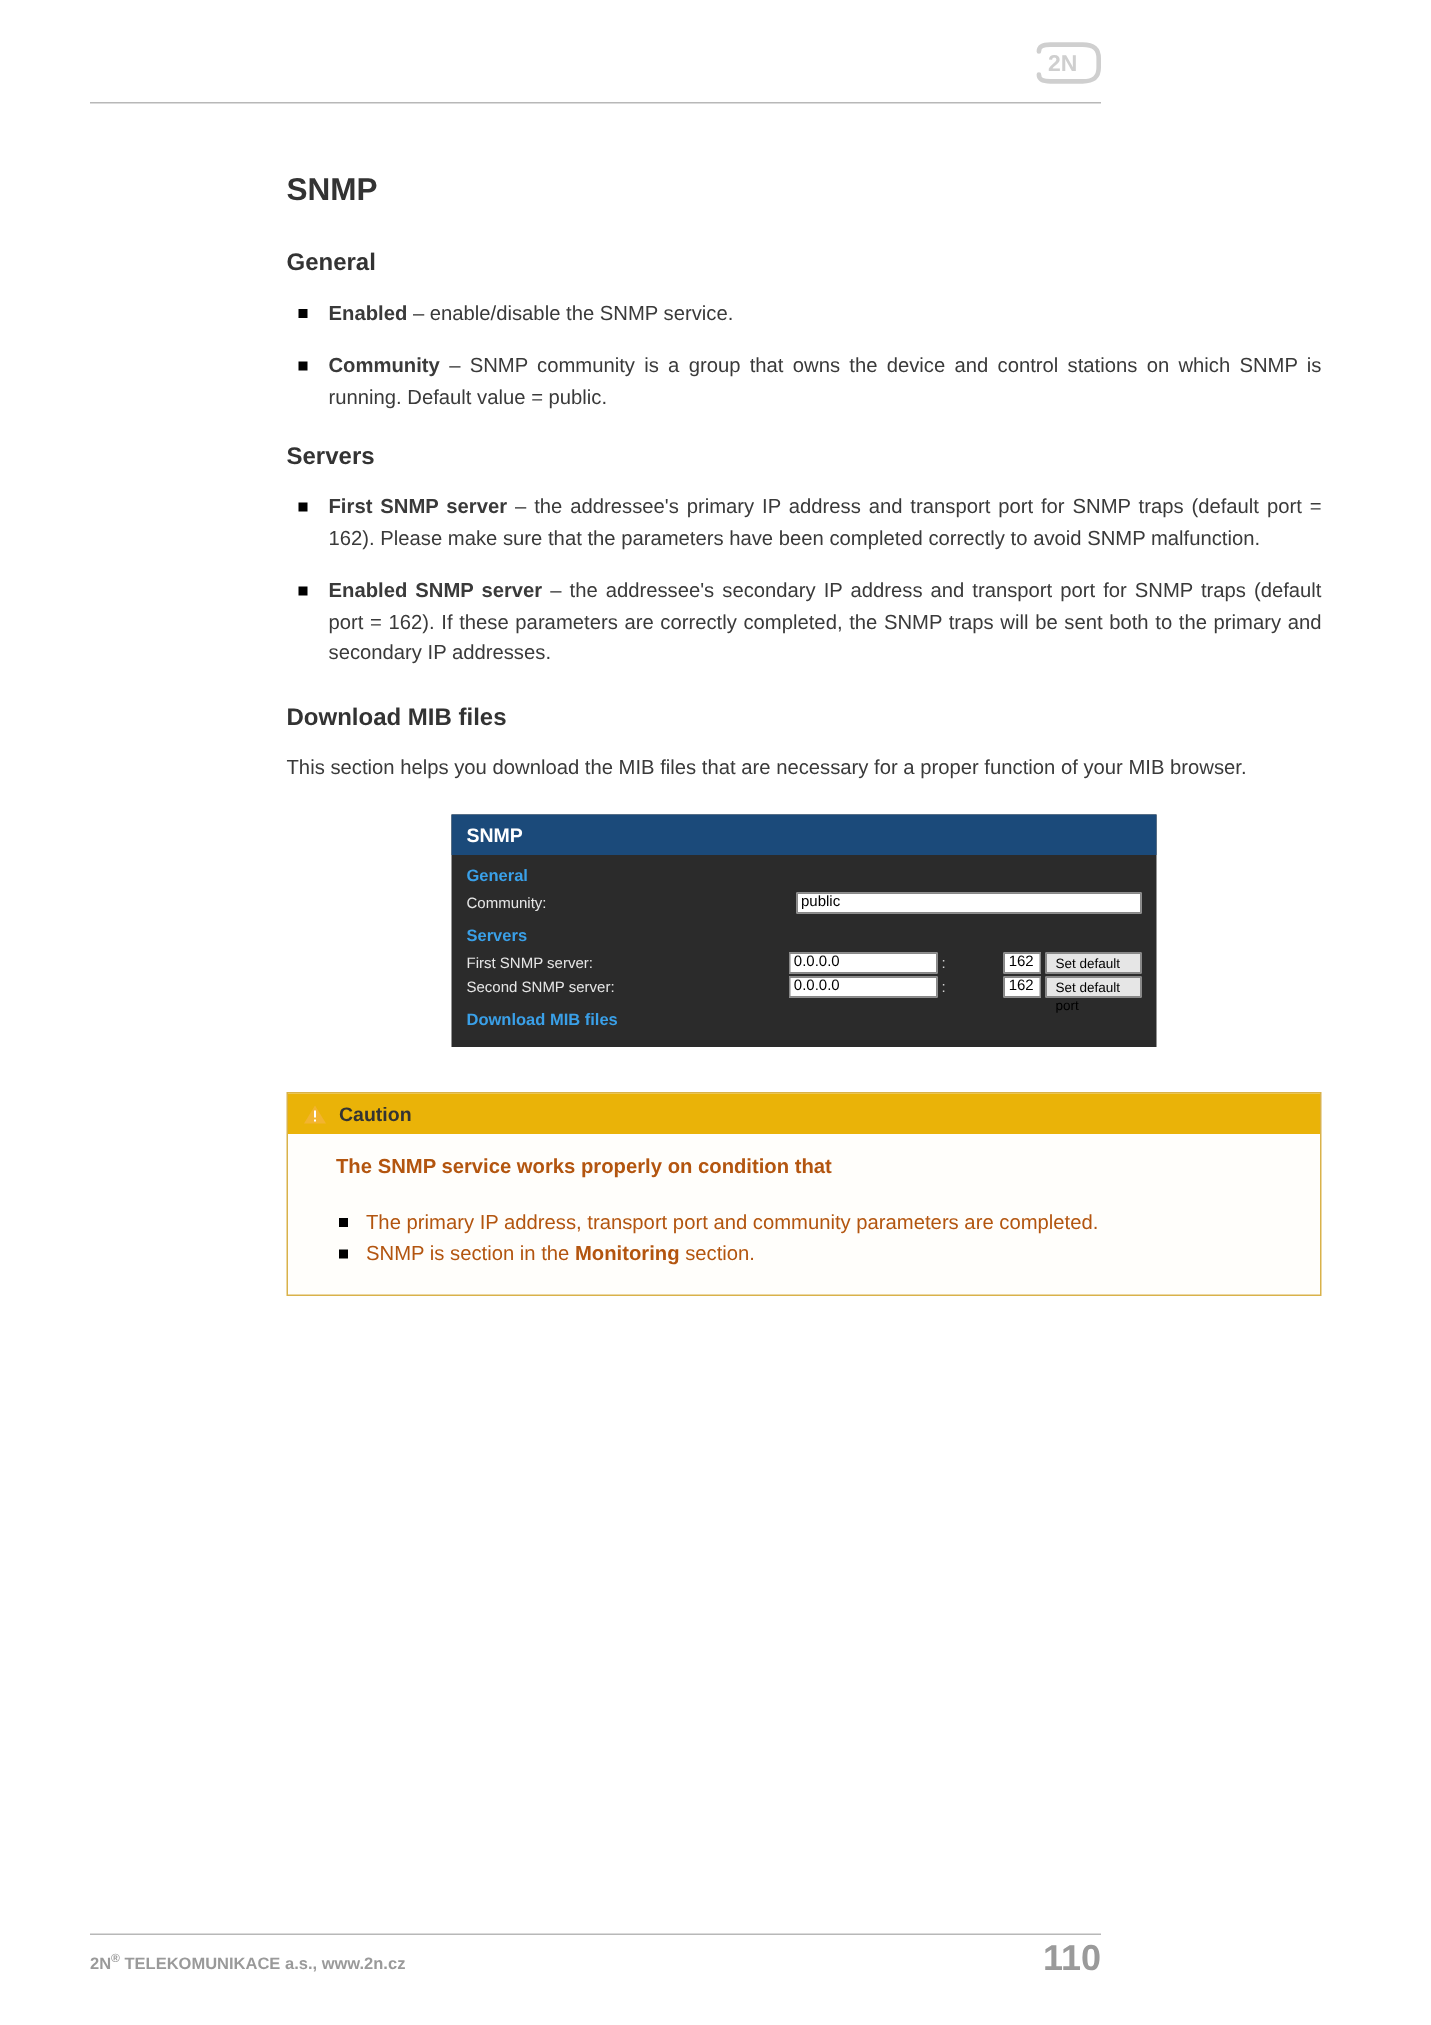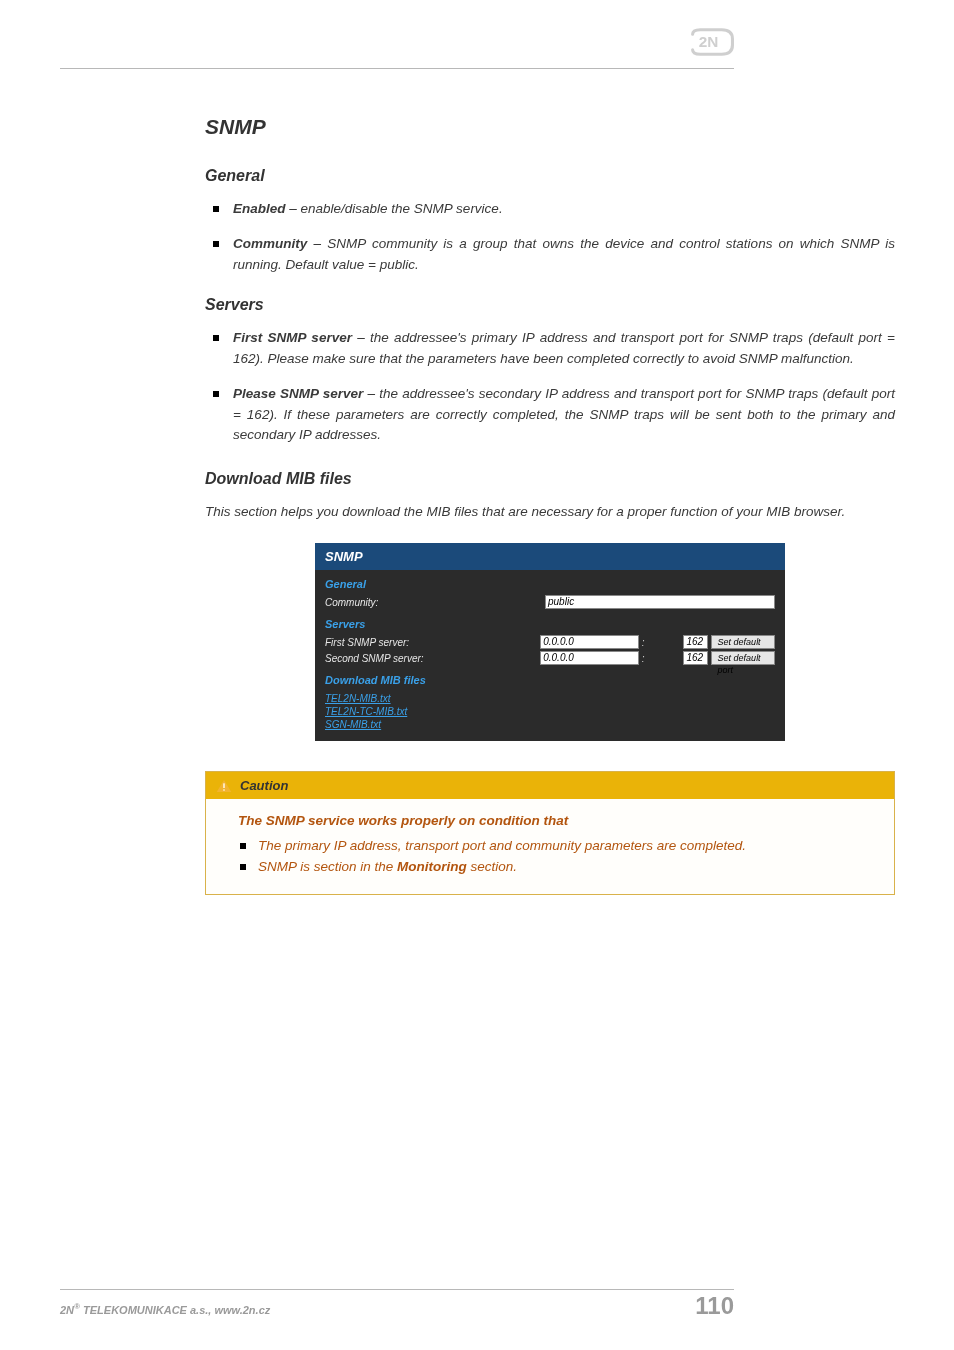--- a/index.html
+++ b/index.html
@@ -1,21 +1,21 @@
 <!DOCTYPE html>
 <html><head>
 <meta charset="utf-8">
 <style>
   * { box-sizing: border-box; margin: 0; padding: 0; }
   html, body { width: 954px; height: 1350px; background: #fff; font-family: Verdana, Geneva, sans-serif; color: #3a3a3a; }
   .page { position: relative; width: 784px; height: 1350px; }
   .logo { position: absolute; top: 28px; right: 50px; }
   .logo svg { width: 46px; height: 28px; }
   .top-rule { position: absolute; top: 68px; left: 60px; right: 50px; height: 1px; background: #b8b8b8; }
-  .content { position: absolute; top: 115px; left: 205px; width: 690px; font-style: italic; }
+  .content { position: absolute; top: 115px; left: 191px; width: 690px; }
   h2.section-title { font-family: Arial, Helvetica, sans-serif; font-weight: bold; font-size: 21px; color: #333; margin-bottom: 28px; }
   h3.sub-title { font-family: Arial, Helvetica, sans-serif; font-weight: bold; font-size: 16px; color: #333; margin-bottom: 14px; }
   ul.feat { list-style: none; margin: 0 0 20px 0; padding-left: 28px; }
   ul.feat > li { position: relative; font-size: 13.5px; line-height: 1.55; text-align: justify; margin-bottom: 14px; }
   ul.feat > li::before { content: ""; position: absolute; left: -20px; top: 7px; width: 6px; height: 6px; background: #000; }
   ul.feat > li:last-child { margin-bottom: 0; }
   .tight li { margin-bottom: 0; }
   p.body { font-size: 13.5px; line-height: 1.55; text-align: justify; margin-bottom: 20px; }
 
   .snmp-panel { width: 470px; margin: 14px auto 30px auto; background: #2b2b2b; color: #fff; font-family: Arial, sans-serif; font-size: 10px; padding-bottom: 8px; }
@@ -32,28 +32,28 @@
   .w-port { width: 28px; }
   .snmp-colon { color: #cfcfcf; }
   .snmp-btn { background: #e6e6e6; color: #000; border: 1px solid #888; height: 14px; padding: 0 6px; font-size: 9px; line-height: 12px; }
   .snmp-links { padding: 2px 10px; }
   .snmp-links a { display: block; color: #3aa0e8; text-decoration: underline; font-size: 10px; line-height: 1.3; }
 
   .caution-box { border: 1px solid #d9b24a; background: #fffefb; margin-top: 10px; }
   .caution-head { background: #eab308; padding: 6px 10px; font-weight: bold; font-size: 13px; display: flex; align-items: center; gap: 8px; color: #333; }
   .warn-icon { width: 16px; height: 14px; }
   .caution-body { padding: 14px 18px 16px 32px; }
-  .caution-sub { color: #b3550f; font-weight: bold; font-size: 13.5px; margin-bottom: 8px; }
+  .caution-sub { color: #b3550f; font-weight: bold; font-size: 13.5px; margin-bottom: 20px; }
   ul.caution-list { list-style: none; padding-left: 20px; }
   ul.caution-list li { position: relative; color: #b3550f; font-size: 13.5px; line-height: 1.55; text-align: justify; }
   ul.caution-list li::before { content: ""; position: absolute; left: -18px; top: 7px; width: 6px; height: 6px; background: #000; }
 
   .bottom-rule { position: absolute; bottom: 60px; left: 60px; right: 50px; height: 1px; background: #b8b8b8; }
   .footer { position: absolute; bottom: 30px; left: 60px; right: 50px; display: flex; justify-content: space-between; align-items: baseline; }
-  .footer-left { font-size: 11px; color: #9a9a9a; font-weight: bold; font-style: italic; }
+  .footer-left { font-size: 11px; color: #9a9a9a; font-weight: bold; }
   .footer-left sup { font-size: 8px; }
   .footer-right { font-family: Arial, sans-serif; font-size: 24px; color: #9a9a9a; font-weight: bold; }
 </style>
 </head>
 <body>
 
 <div class="page">
   <div class="logo">
     <svg viewBox="0 0 60 36">
       <path d="M6,8 C6,3 10,2 16,2 L44,2 C54,2 58,6 58,14 L58,22 C58,30 54,34 44,34 L16,34 C10,34 6,33 6,28" fill="none" stroke="#cfcfcf" stroke-width="4" stroke-linecap="round"></path>
@@ -67,21 +67,21 @@
 
     <h3 class="sub-title">General</h3>
     <ul class="feat">
       <li><b>Enabled</b><span> – enable/disable the SNMP service.</span></li>
       <li><b>Community</b><span> –  SNMP community is a group that owns the device and control stations on which SNMP is running. Default value = public.</span></li>
     </ul>
 
     <h3 class="sub-title">Servers</h3>
     <ul class="feat tight" style="margin-bottom:24px;">
       <li><b>First SNMP server</b><span> – the addressee's primary IP address and transport port for SNMP traps (default port = 162). Please make sure that the parameters have been completed correctly to avoid SNMP malfunction.</span></li>
-      <li><b>Please SNMP server</b><span> – the addressee's secondary IP address and transport port for SNMP traps (default port = 162). If these parameters are correctly completed, the SNMP traps will be sent both to the primary and secondary IP addresses.</span></li>
+      <li><b>Enabled SNMP server</b><span> – the addressee's secondary IP address and transport port for SNMP traps (default port = 162). If these parameters are correctly completed, the SNMP traps will be sent both to the primary and secondary IP addresses.</span></li>
     </ul>
 
     <h3 class="sub-title">Download MIB files</h3>
     <p class="body">This section helps you download the MIB files that are necessary for a proper function of your MIB browser.</p>
 
     <div class="snmp-panel">
       <div class="snmp-header">SNMP</div>
       <div class="snmp-sec">General</div>
       <div class="snmp-row">
         <div class="snmp-label">Community:</div>
@@ -102,25 +102,20 @@
       <div class="snmp-row">
         <div class="snmp-label">Second SNMP server:</div>
         <div class="snmp-ctl">
           <div class="snmp-input w-ip">0.0.0.0</div>
           <span class="snmp-colon">:</span>
           <div class="snmp-input w-port">162</div>
           <div class="snmp-btn">Set default port</div>
         </div>
       </div>
       <div class="snmp-sec">Download MIB files</div>
-      <div class="snmp-links">
-        <a>TEL2N-MIB.txt</a>
-        <a>TEL2N-TC-MIB.txt</a>
-        <a>SGN-MIB.txt</a>
-      </div>
     </div>
 
     <div class="caution-box">
       <div class="caution-head">
         <svg class="warn-icon" viewBox="0 0 24 20">
           <path d="M12 1 L23 19 L1 19 Z" fill="#f2b430"></path>
           <rect x="11" y="6" width="2" height="7" fill="#fff"></rect>
           <rect x="11" y="15" width="2" height="2" fill="#fff"></rect>
         </svg>
         <span>Caution</span>

